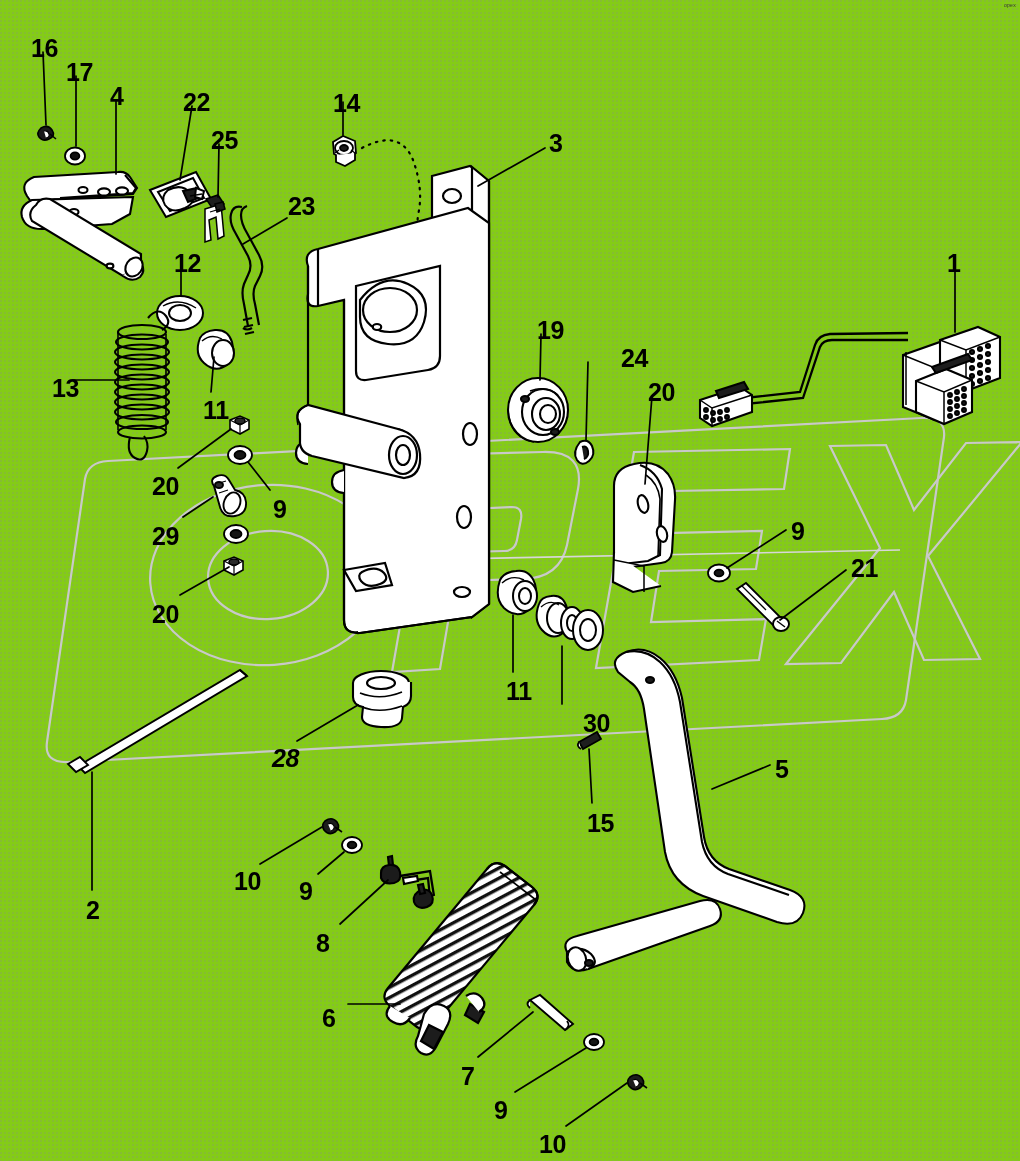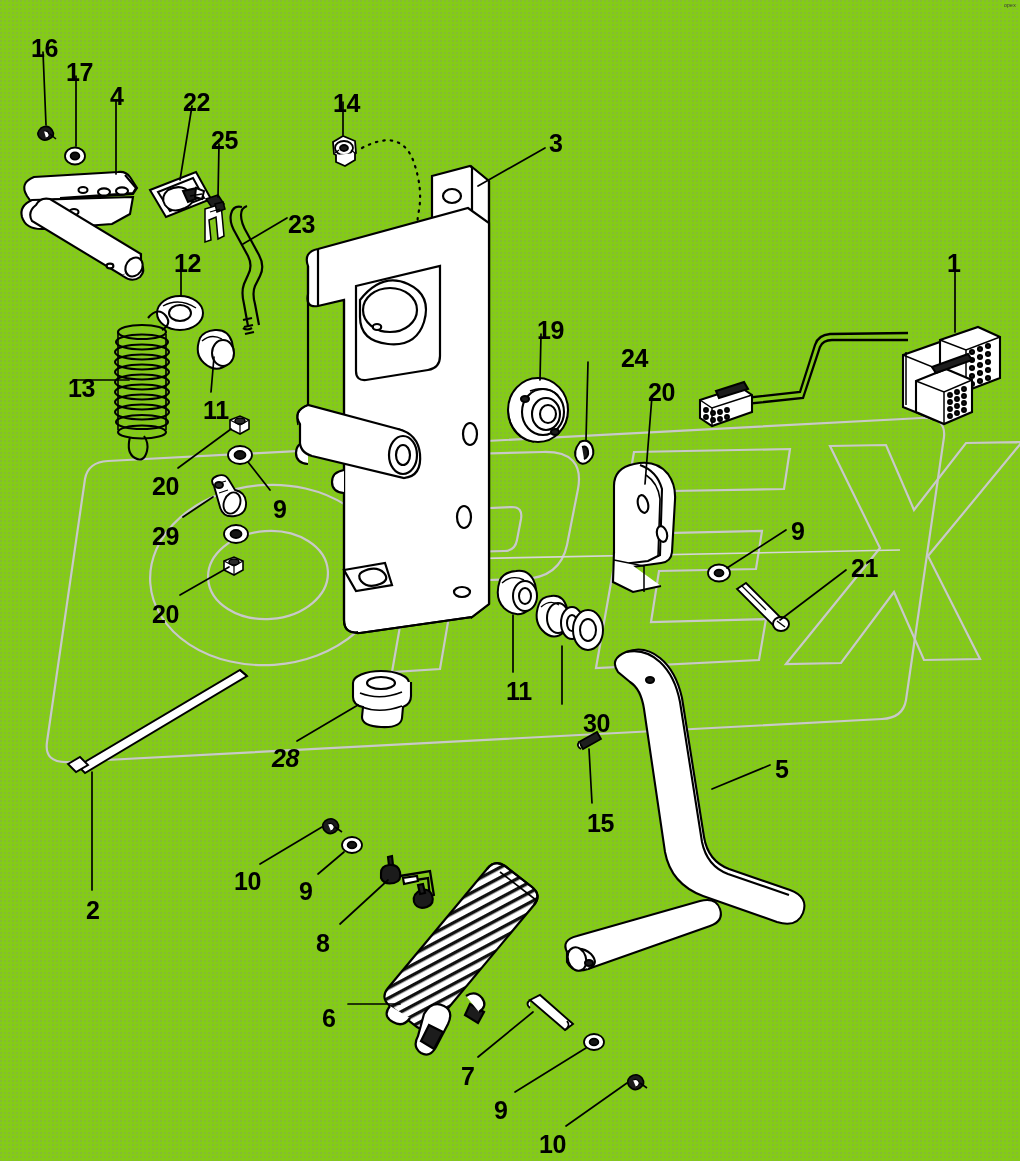--- a/index.html
+++ b/index.html
@@ -486,24 +486,24 @@
 
   <div id="labels">
       <div class="cl" style="left: 31px; top: 36px;">16</div>
       <div class="cl" style="left: 66px; top: 60px;">17</div>
       <div class="cl" style="left: 110px; top: 84px;">4</div>
       <div class="cl" style="left: 183px; top: 90px;">22</div>
       <div class="cl" style="left: 211px; top: 128px;">25</div>
       <div class="cl" style="left: 333px; top: 91px;">14</div>
       <div class="cl" style="left: 549px; top: 131px;">3</div>
       <div class="cl" style="left: 947px; top: 251px;">1</div>
-      <div class="cl" style="left: 288px; top: 212px;">23</div>
+      <div class="cl" style="left: 288px; top: 194px;">23</div>
       <div class="cl" style="left: 174px; top: 251px;">12</div>
       <div class="cl" style="left: 203px; top: 398px;">11</div>
-      <div class="cl" style="left: 68px; top: 376px;">13</div>
+      <div class="cl" style="left: 52px; top: 376px;">13</div>
       <div class="cl" style="left: 537px; top: 318px;">19</div>
       <div class="cl" style="left: 582px; top: 346px; margin-left: 39px;">24</div>
       <div class="cl" style="left: 648px; top: 380px;">20</div>
       <div class="cl" style="left: 152px; top: 474px;">20</div>
       <div class="cl" style="left: 273px; top: 497px;">9</div>
       <div class="cl" style="left: 152px; top: 524px;">29</div>
       <div class="cl" style="left: 152px; top: 602px;">20</div>
       <div class="cl" style="left: 791px; top: 519px;">9</div>
       <div class="cl" style="left: 851px; top: 556px;">21</div>
       <div class="cl" style="left: 506px; top: 679px;">11</div>

